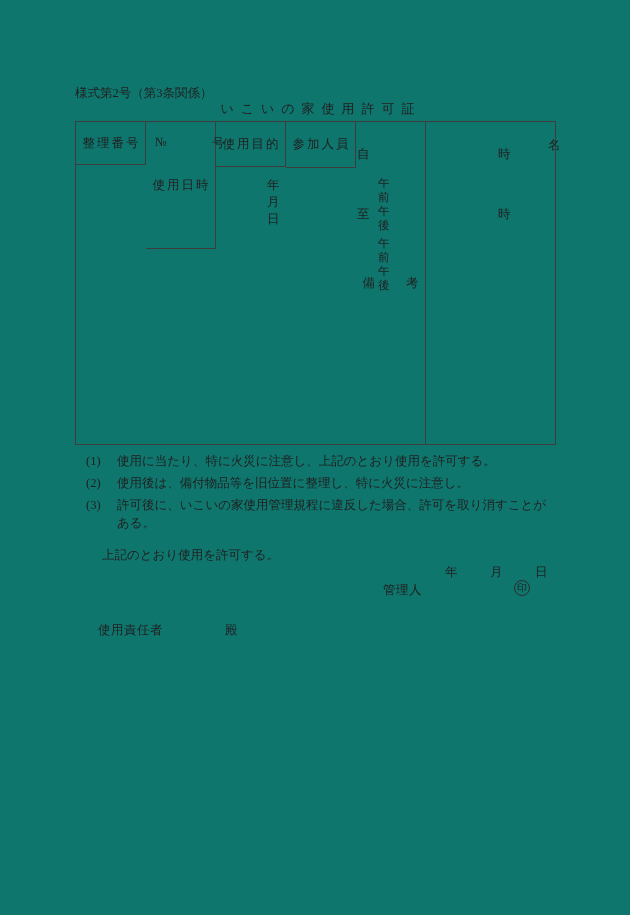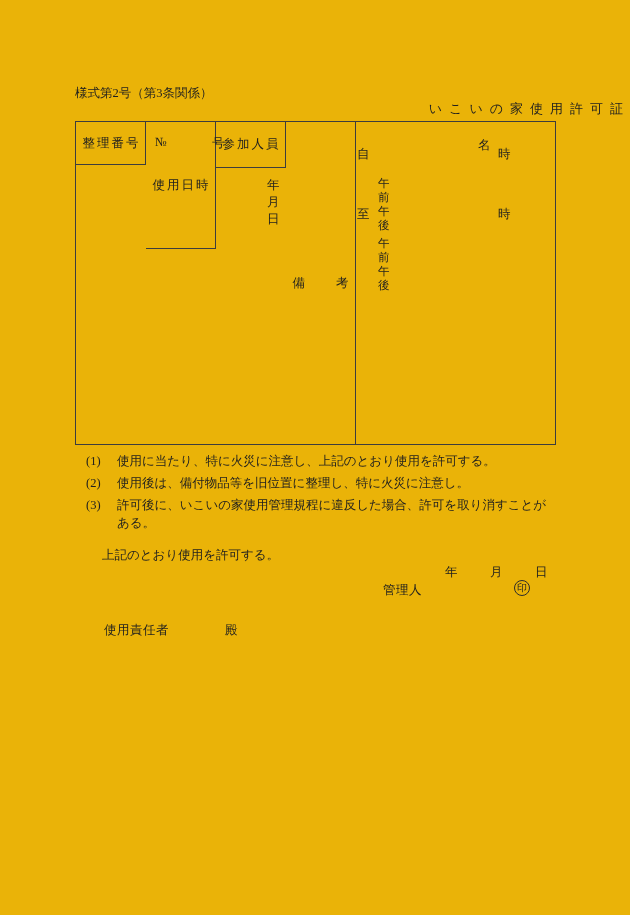--- a/index.html
+++ b/index.html
@@ -1,31 +1,31 @@
 <!DOCTYPE html>
 <html><head>
 <meta charset="utf-8">
 <style>
   * { margin:0; padding:0; box-sizing:border-box; }
   html,body { background:#ffffff; }
   .page {
     position:relative;
     width:630px; height:915px;
-    background:#eab308;
+    background:#0f766e;
     font-family:"Liberation Serif","DejaVu Serif",serif;
     color:#1f1f1f;
     font-size:12.5px;
     overflow:hidden;
   }
   .abs { position:absolute; white-space:nowrap; }
 
   .form-number { left:75px; top:85px; font-size:12.5px; }
   .doc-title {
     left:0; top:100px; width:630px;
-    text-align:right; letter-spacing:7px; padding-left:12px;
+    text-align:center; letter-spacing:7px; padding-left:12px;
     font-size:13px;
   }
 
   
   .ptable {
     position:absolute; left:75px; top:121px;
     width:481px; height:324px;
     border:1px solid #3d3d3d;
     display:flex; flex-direction:row;
   }
@@ -71,21 +71,21 @@
   .approval    { left:102px; top:547px; }
   .footer-date { left:445px; top:564px; letter-spacing:10px; }
   .manager     { left:383px; top:582px; letter-spacing:0.5px; }
   .seal {
     left:514px; top:580px;
     width:16px; height:16px;
     border:1px solid #2c2c2c; border-radius:50%;
     display:flex; align-items:center; justify-content:center;
     font-size:10px; line-height:10px;
   }
-  .responsible { left:104px; top:622px; letter-spacing:0.5px; }
+  .responsible { left:98px; top:622px; letter-spacing:0.5px; }
   .honorific   { left:225px; top:622px; }
 </style>
 </head>
 <body>
 
 <div class="page">
 
   <div class="abs form-number">様式第2号（第3条関係）</div>
   <div class="abs doc-title">いこいの家使用許可証</div>
 
@@ -116,20 +116,21 @@
           <span class="tg-stack">
             <span>午前</span><br>
             <span>午後</span>
           </span>
           <span class="tg-hour">時</span>
         </div>
       </div>
     </div>
 
     <div class="prow r3">
+      <div class="label-cell">使用目的</div>
       <div class="content-cell"></div>
     </div>
 
     <div class="prow r4">
       <div class="label-cell">参加人員</div>
       <div class="content-cell">
         <span class="unit-mei">名</span>
       </div>
     </div>
 

